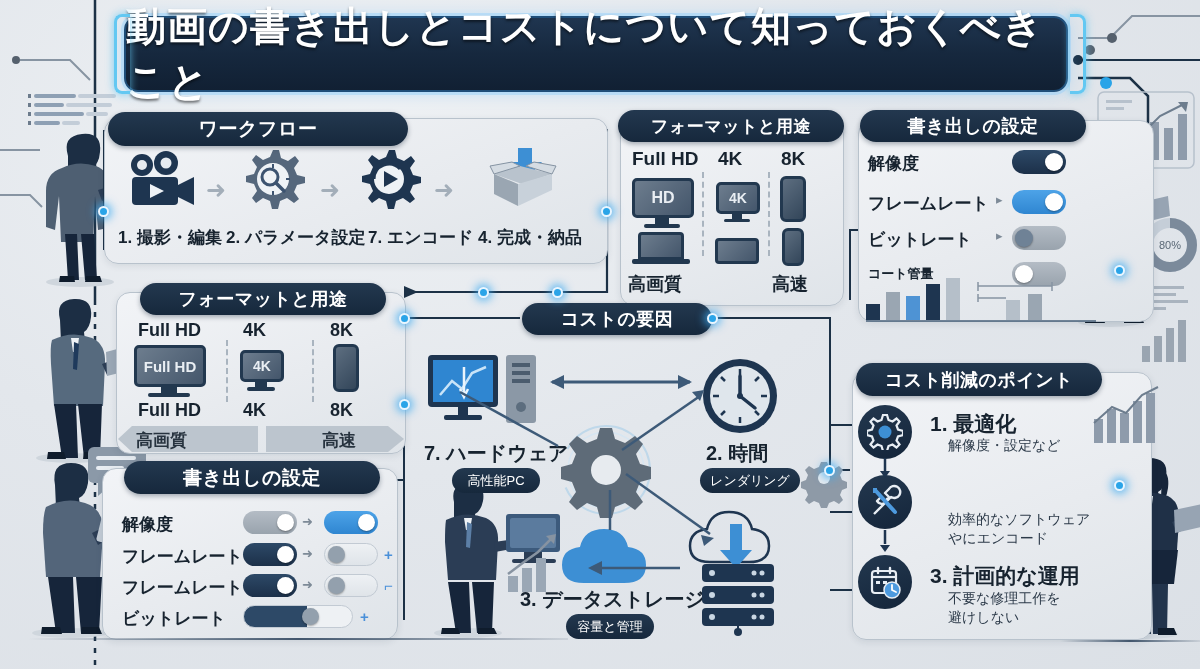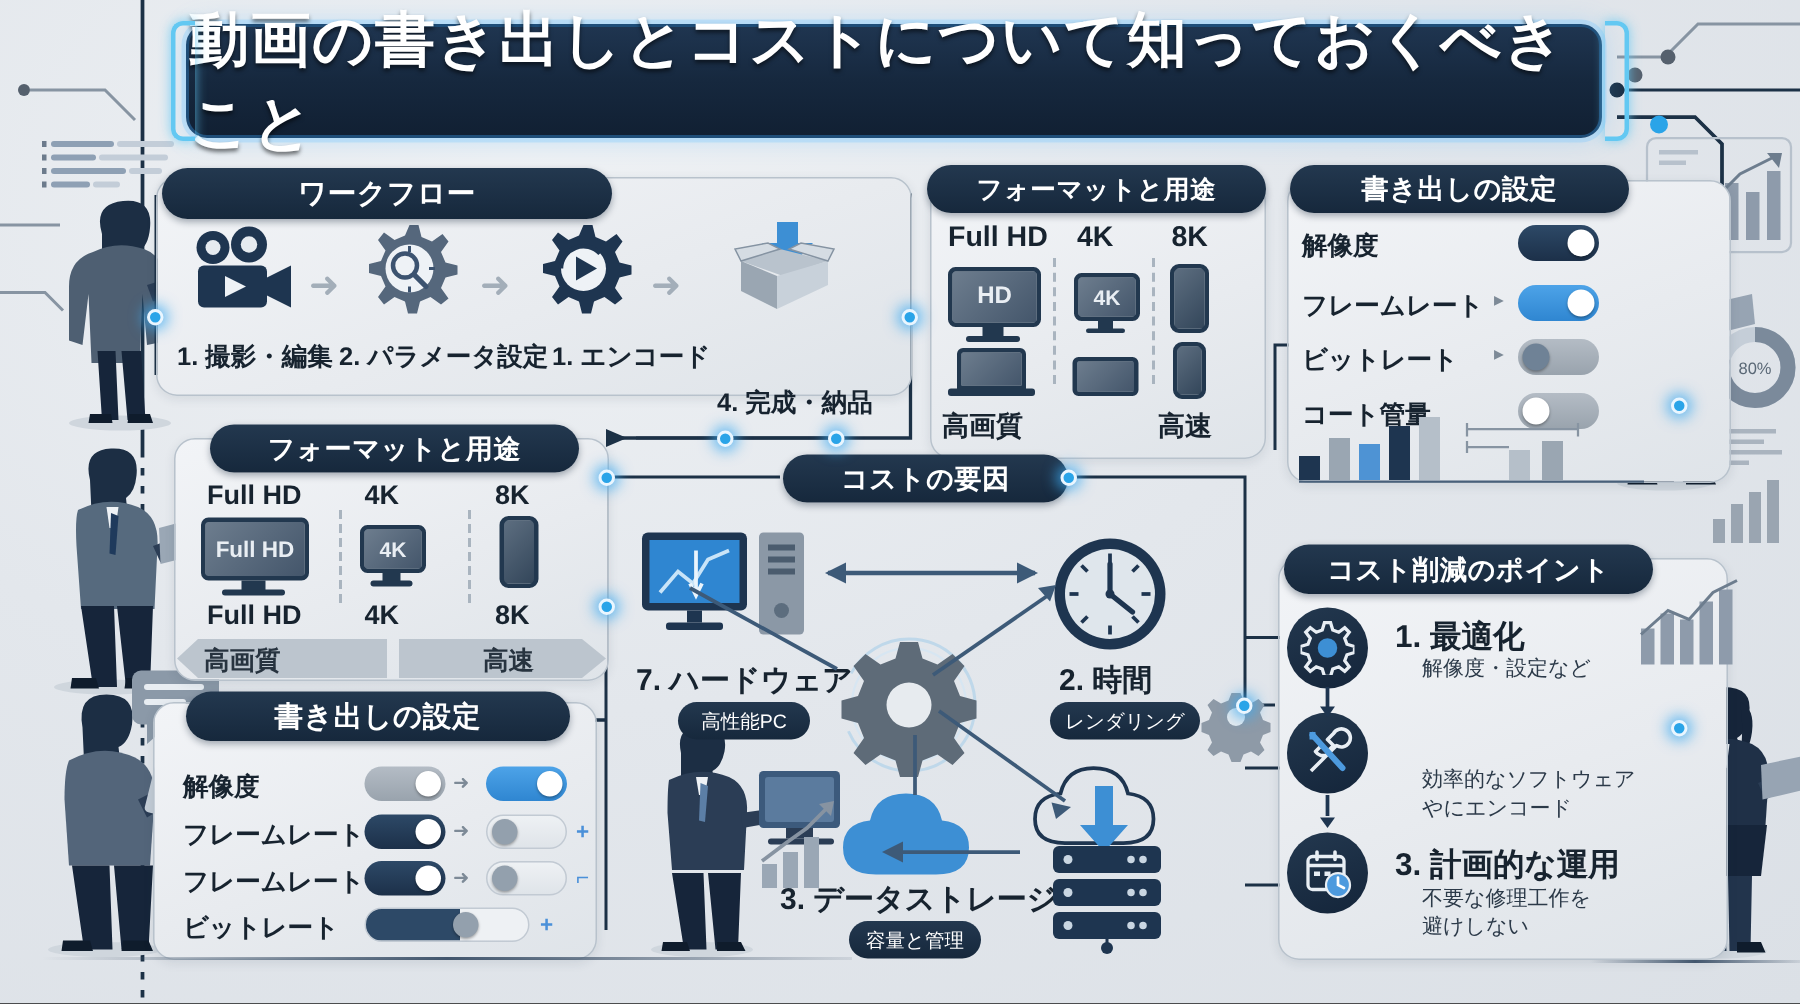--- a/index.html
+++ b/index.html
@@ -345,22 +345,22 @@
     <path d="M30,2 l14,0 l0,14 l10,0 l-17,18 l-17,-18 l10,0 z" fill="#3d8fd4"></path>
     <path d="M6,28 l26,-8 l32,8 l-30,10 z" fill="#b9c3cd"></path>
     <path d="M6,28 l24,10 l0,22 l-24,-12 z" fill="#9aa6b2"></path>
     <path d="M64,28 l-34,10 l0,22 l34,-16 z" fill="#c8d1da"></path>
     <path d="M6,28 l-4,-8 l22,-4 l8,4 z" fill="#d5dce3" stroke="#8593a2" stroke-width="1"></path>
     <path d="M64,28 l4,-8 l-22,-4 l-8,4 z" fill="#d5dce3" stroke="#8593a2" stroke-width="1"></path>
   </svg>
 
   <div class="lbl" style="left:118px;top:226px;font-size:17px;">1. 撮影・編集</div>
   <div class="lbl" style="left:226px;top:226px;font-size:17px;">2. パラメータ設定</div>
-  <div class="lbl" style="left:368px;top:226px;font-size:17px;">1. エンコード</div>
-  <div class="lbl" style="left:478px;top:226px;font-size:17px;margin-top:31px;">4. 完成・納品</div>
+  <div class="lbl" style="left:368px;top:226px;font-size:17px;">7. エンコード</div>
+  <div class="lbl" style="left:478px;top:226px;font-size:17px;">4. 完成・納品</div>
 
   <div class="panel" style="left:620px;top:120px;width:224px;height:186px;"></div>
   <div class="pill" style="left:618px;top:110px;width:226px;height:32px;font-size:17px;">フォーマットと用途</div>
 
   <div class="lbl" style="left:632px;top:148px;font-size:19px;">Full HD</div>
   <div class="lbl" style="left:718px;top:148px;font-size:19px;">4K</div>
   <div class="lbl" style="left:781px;top:148px;font-size:19px;">8K</div>
 
   <div class="mon" style="left:632px;top:178px;width:62px;height:40px;font-size:16px;">HD</div>
   <div class="mon-stand" style="left:655px;top:218px;width:14px;height:7px;"></div>
@@ -396,21 +396,21 @@
   <div class="tg tg-blue" style="left:1012px;top:190px;width:54px;height:24px;">
     <span class="knob" style="right:3px;width:18px;height:18px;"></span>
   </div>
 
   <div class="lbl" style="left:868px;top:228px;font-size:17px;">ビットレート</div>
   <div class="arrow-s" style="left:996px;top:228px;">▸</div>
   <div class="tg tg-gray" style="left:1012px;top:226px;width:54px;height:24px;">
     <span class="knob" style="left:3px;width:18px;height:18px;background:#6f8296;"></span>
   </div>
 
-  <div class="lbl" style="left:868px;top:265px;font-size:17px;">コート管量</div>
+  <div class="lbl" style="left:868px;top:265px;font-size:13px;">コート管量</div>
   <div class="tg tg-gray" style="left:1012px;top:262px;width:54px;height:24px;">
     <span class="knob" style="left:3px;width:18px;height:18px;"></span>
   </div>
 
   <svg class="deco" style="left:866px;top:282px;width:240px;height:40px;">
     <g>
       <rect x="0" y="22" width="14" height="16" fill="#1e3550"></rect>
       <rect x="20" y="10" width="14" height="28" fill="#9aa6b2"></rect>
       <rect x="40" y="14" width="14" height="24" fill="#4e93d4"></rect>
       <rect x="60" y="2" width="14" height="36" fill="#1e3550"></rect>

